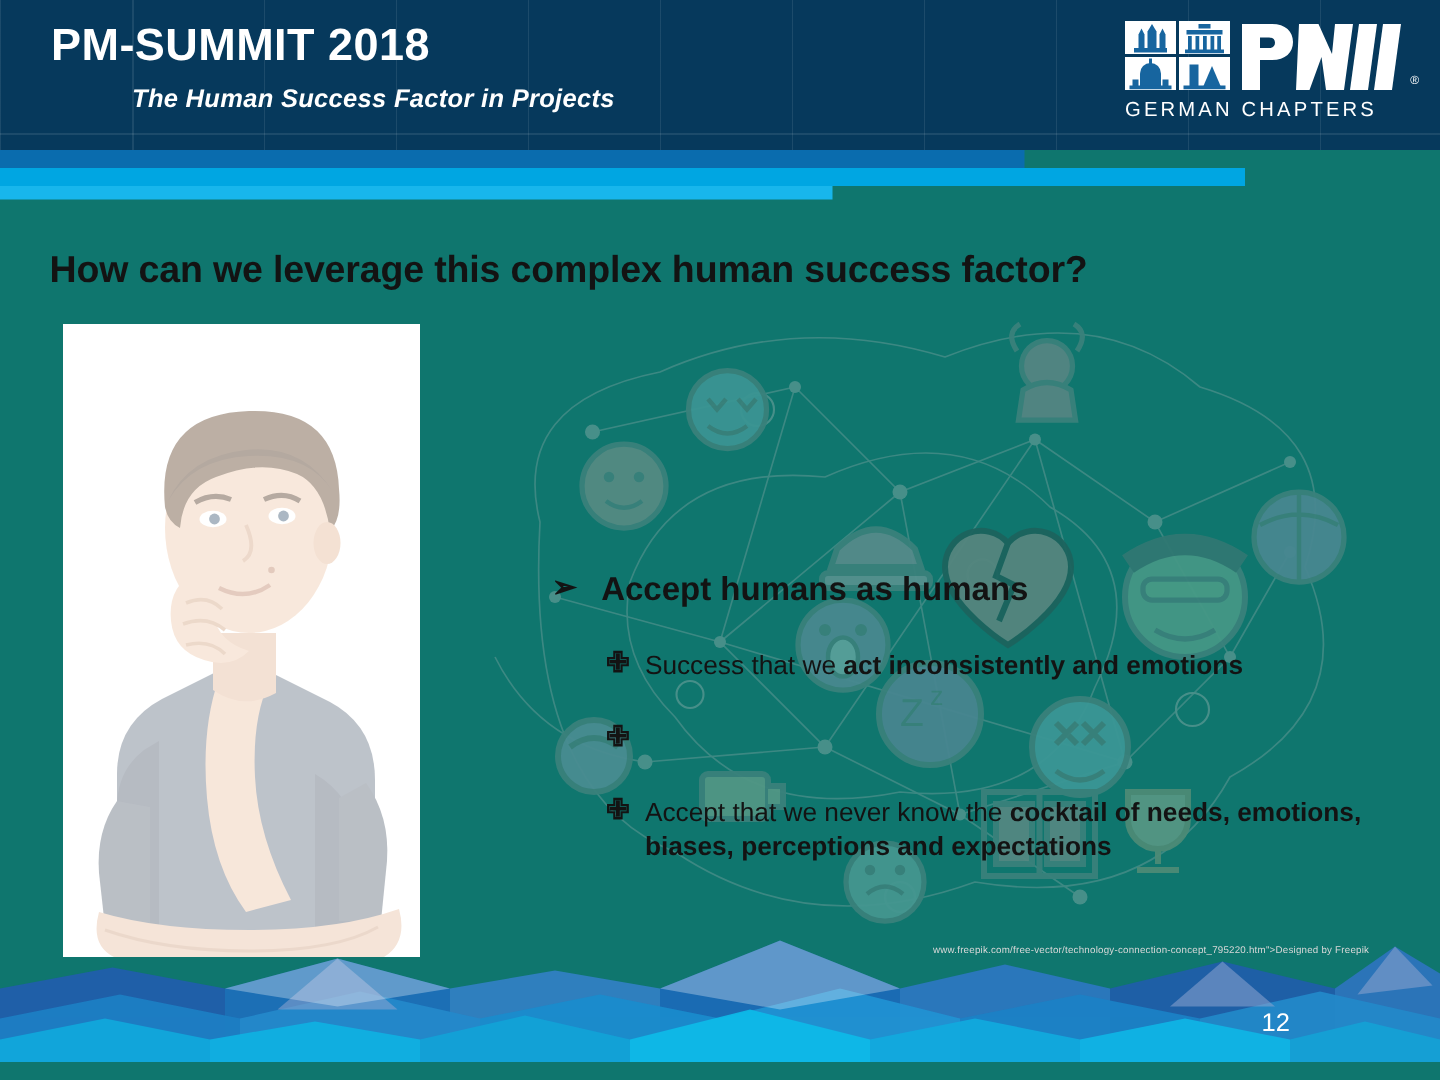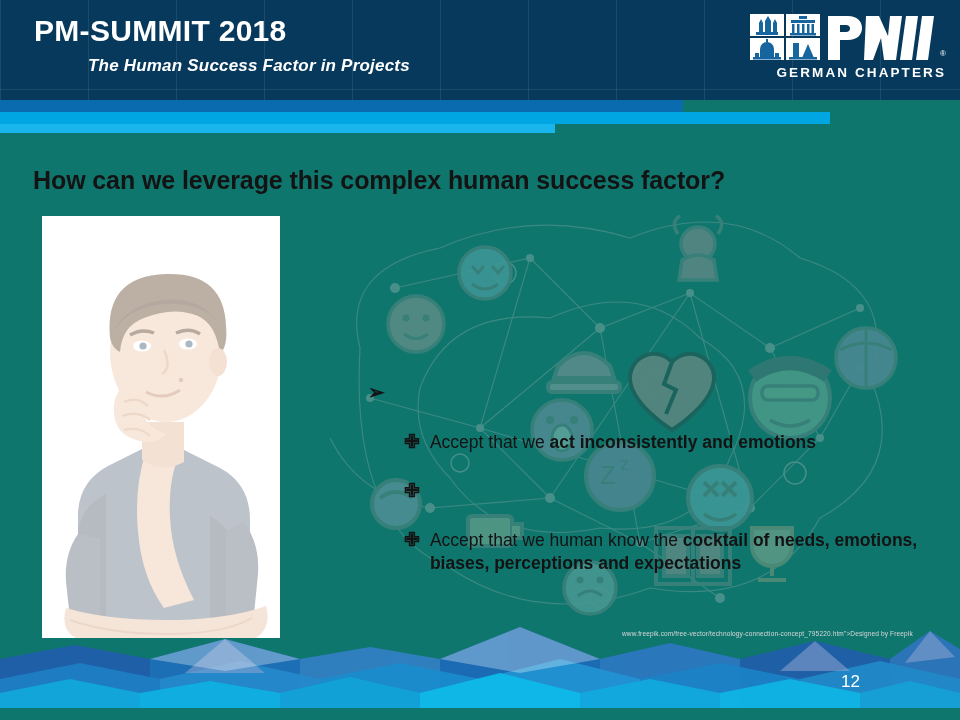--- a/index.html
+++ b/index.html
@@ -44,22 +44,22 @@
     margin-right:6px;
   }
   .logo-sq { background:#ffffff; position:relative; overflow:hidden; }
   .logo-sq svg { position:absolute; left:0; top:0; width:100%; height:100%; }
   .logo-letters { position:relative; width:112px; height:48px; }
   .logo-letters svg { width:112px; height:48px; display:block; }
   .logo-reg {
     position:absolute; right:-8px; bottom:4px; color:#ffffff; font-size:8px;
   }
   .logo-text {
-    margin-top:3px; text-align:right; color:#ffffff;
-    font-size:13.5px; font-weight:bold; letter-spacing:2.1px;
+    margin-top:3px; text-align:left; color:#ffffff;
+    font-size:13.5px; font-weight:normal; letter-spacing:2.1px;
   }
 
   
   .band { position:absolute; left:0; }
   .band-1 { top:100px;  width:683px; height:12px; background:#0a6cae; }
   .band-2 { top:112px;  width:830px; height:12px; background:#00a6e2; }
   .band-3 { top:124px;  width:555px; height:9px;  background:#18b6ec; }
 
   
   .slide-title {
@@ -353,34 +353,35 @@
       <path d="M84 168 q-14 10 -12 30 q2 20 22 26 q18 6 30 -6 q-20 -6 -24 -24 q-2 -18 -16 -26z" fill="#f0cdb2"></path>
       <path d="M82 186 q14 -6 24 4 M80 200 q16 -6 28 4 M82 214 q16 -4 26 6" stroke="#d6aa8b" stroke-width="2.4" fill="none"></path>
 
       <rect width="238" height="422" fill="#ffffff" opacity="0.55"></rect>
     </svg>
   </div>
 
   <div class="bullets">
     <div class="b-main">
       <span class="arrow">➢</span>
+      <span>Accept humans as humans</span>
     </div>
 
     <div class="b-sub">
       <span class="plus">✙</span>
-      <span class="txt"><span>Accept that we </span><b>act inconsistently and emotions</b></span>
+      <span class="txt"><span>Success that we </span><b>act inconsistently and emotions</b></span>
     </div>
 
     <div class="b-sub">
       <span class="plus">✙</span>
     </div>
 
     <div class="b-sub">
       <span class="plus">✙</span>
-      <span class="txt"><span>Accept that we human know the </span><b>cocktail of needs, emotions, biases, perceptions and expectations</b></span>
+      <span class="txt"><span>Accept that we never know the </span><b>cocktail of needs, emotions, biases, perceptions and expectations</b></span>
     </div>
   </div>
 
   <div class="credit">www.freepik.com/free-vector/technology-connection-concept_795220.htm"&gt;Designed  by Freepik</div>
 
   <div class="wave">
     <svg viewBox="0 0 960 95" preserveAspectRatio="none">
       <g>
         <polygon points="0,46 75,32 150,46 150,95 0,95" fill="#1f5fa8"></polygon>
         <polygon points="150,46 225,26 300,46 300,95 150,95" fill="#1c6fb5"></polygon>

